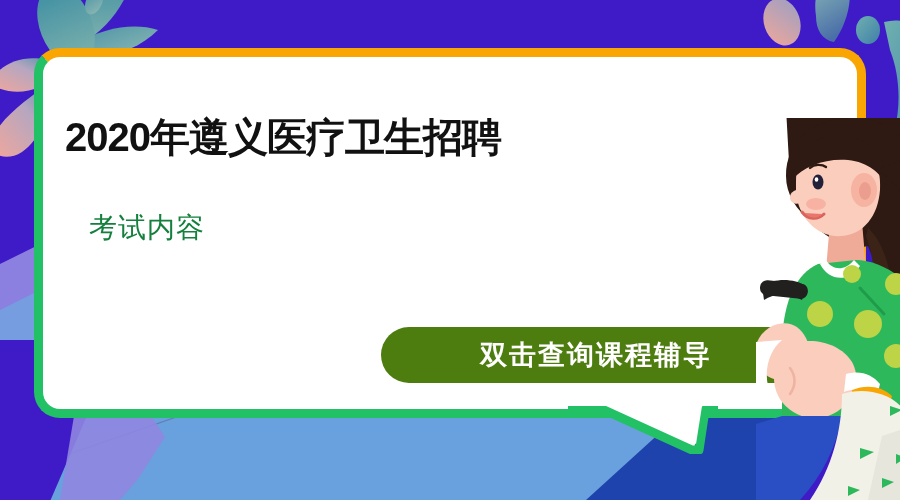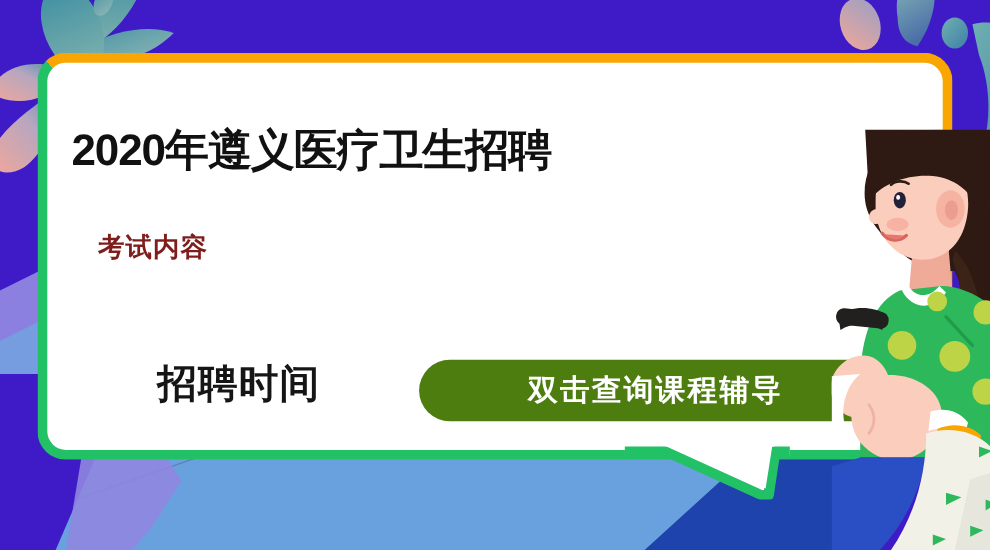--- a/index.html
+++ b/index.html
@@ -83,21 +83,21 @@
     position:absolute;left:568px;top:406px;width:150px;height:48px;z-index:7;
   }
 
   .card-title{
     position:absolute;left:22px;top:16px;width:790px;
     font-size:40px;font-weight:bold;color:#111;
     letter-spacing:-1px;line-height:1;white-space:nowrap;margin-top:44px;
   }
   .card-sub1{
     position:absolute;left:46px;top:152px;
-    font-size:24px;font-weight:bold;color:#7f1d1d;letter-spacing:1px;
+    font-size:28px;font-weight:normal;color:#15803d;letter-spacing:1px;
   }
   .card-sub2{
     position:absolute;left:100px;top:268px;
     font-size:36px;font-weight:bold;color:#151515;letter-spacing:1px;
   }
 
   #cta{
     position:absolute;left:338px;top:270px;width:430px;height:56px;
     background:#4d7c0f;border-radius:28px;border:0;
     color:#ffffff;font-size:27px;font-weight:bold;letter-spacing:2px;
@@ -193,21 +193,20 @@
       <path d="M108 162 C 132 154, 162 160, 180 178 C 160 200, 124 202, 104 186 Z" fill="url(#rgB)"></path>
       <ellipse cx="156" cy="188" rx="22" ry="15" transform="rotate(-14 156 188)" fill="url(#rgC)" opacity=".85"></ellipse>
     </svg>
   </div>
 
   <div id="card">
     <div class="card-title">2020年遵义医疗卫生招聘</div>
 
     <div class="card-sub1">考试内容</div>
 
-    <div class="card-sub2">招聘时间</div>
 
     <button id="cta">双击查询课程辅导</button>
   </div>
 
   <div class="tail">
     <svg width="150" height="48" viewBox="0 0 150 48">
       <path d="M0 0 L150 0 L150 8 L132 8 L126 44 L118 44 L36 8 L0 8 Z" fill="#ffffff"></path>
       <path d="M0 4 L36 4 L124 44 L131 44 L137 4 L150 4" fill="none" stroke="#23c166" stroke-width="9" stroke-linejoin="round" stroke-linecap="round"></path>
       <path d="M40 0 L128 38 L134 0 Z" fill="#ffffff"></path>
     </svg>

